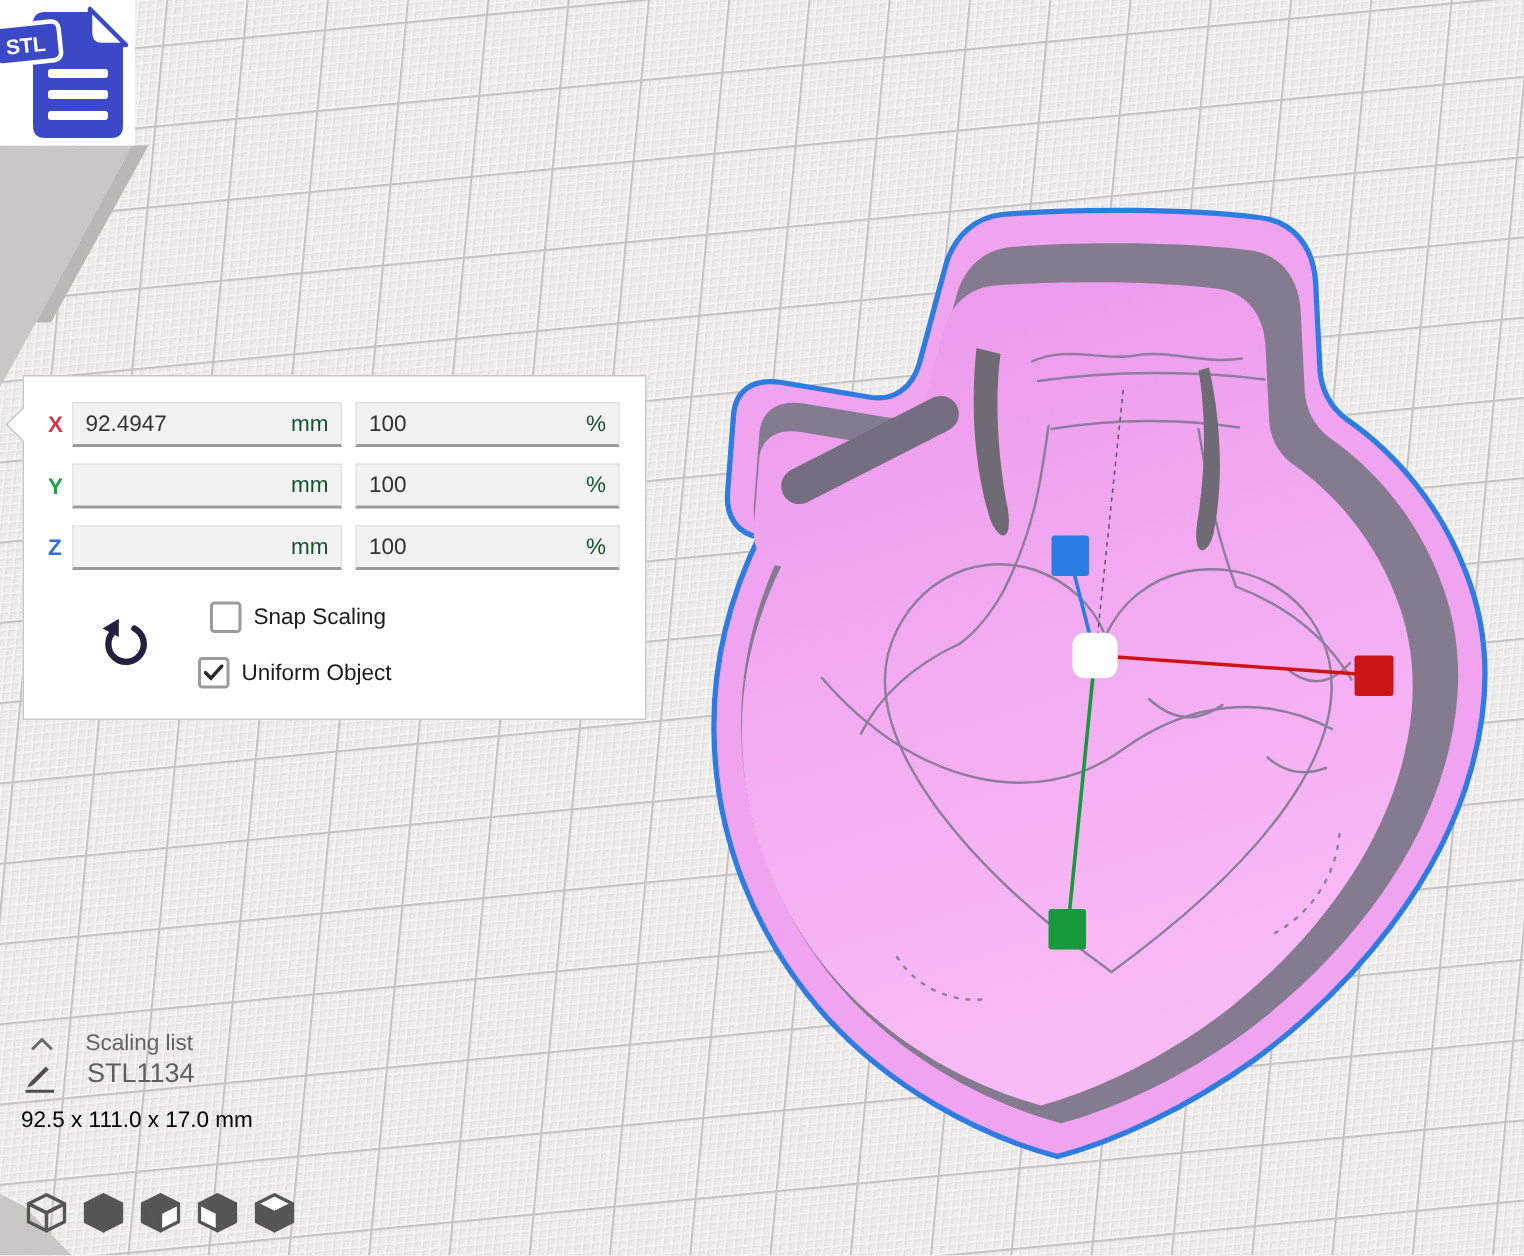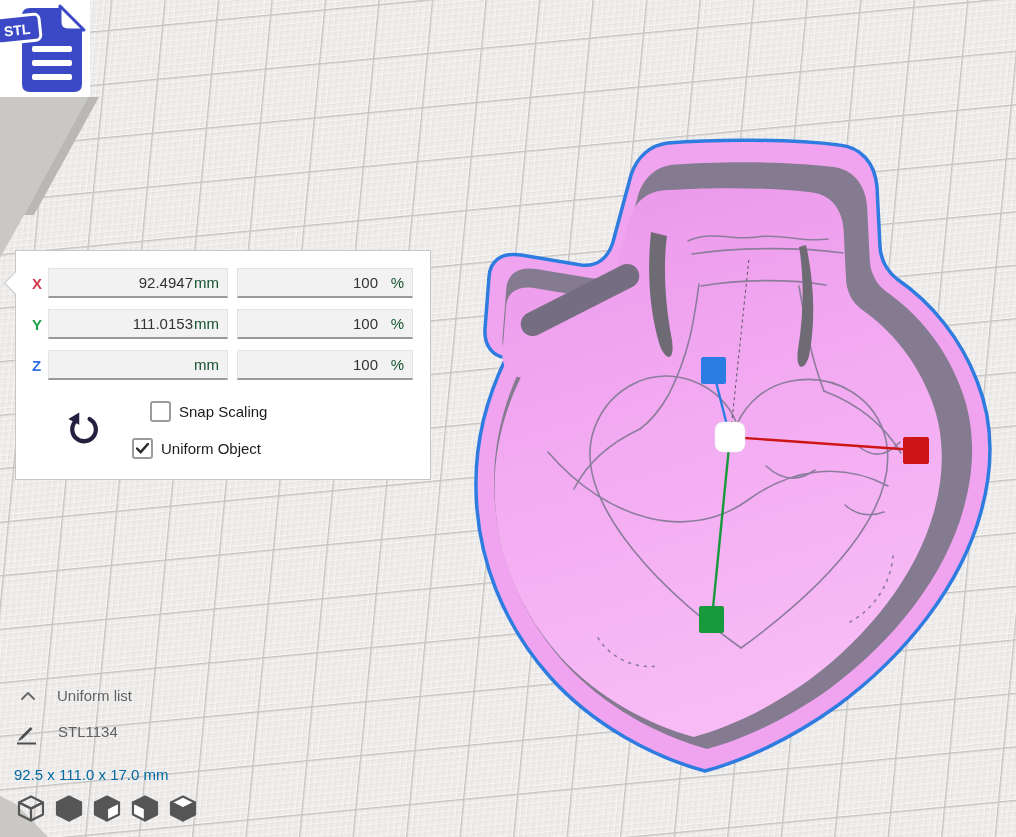--- a/index.html
+++ b/index.html
@@ -29,41 +29,41 @@
   .axis-x{color:#d6394e}.axis-y{color:#1fa04c}.axis-z{color:#2e6fe4}
   .field{
     position:relative;width:180px;height:30px;background:#f2f2f2;
     border:1px solid #e3e3e3;border-bottom:2px solid #9a9a9a;
     box-sizing:border-box;margin-right:9px;
   }
   .field.pct{width:176px;margin-right:0;}
   .field input{
     width:100%;height:100%;border:none;background:transparent;outline:none;
     font-family:"Liberation Sans",sans-serif;font-size:15px;color:#333;
-    padding:0 34px 0 8px;box-sizing:border-box;text-align:right;
+    padding:0 34px 0 8px;box-sizing:border-box;
   }
   .unit{
     position:absolute;right:8px;top:5px;font-size:15px;color:#14532d;pointer-events:none;
   }
   .reset-btn{position:absolute;left:50px;top:160px;width:34px;height:34px;cursor:pointer;background:none;border:none;padding:0;}
   .cbrow{position:absolute;display:flex;align-items:center;gap:8px;}
-  .cbrow.snap{left:114px;top:150px;padding-left:20px;}
+  .cbrow.snap{left:104px;top:150px;padding-left:20px;}
   .cbrow.uniform{left:116px;top:187px;}
   .cb{
     width:21px;height:21px;border:2px solid #9b9b9b;border-radius:3px;background:#fff;
     box-sizing:border-box;display:flex;align-items:center;justify-content:center;cursor:pointer;
   }
   .cb .check{display:none;width:13px;height:11px;}
   .cb.checked .check{display:block;}
   .cblabel{font-size:15px;color:#1c1c1c;}
 
   
   .ol-header{position:absolute;left:20px;top:687px;display:flex;align-items:center;gap:21px;color:#636363;font-size:15px;}
-  .ol-item{position:absolute;left:14px;top:718px;display:flex;align-items:center;gap:18px;color:#5f5f5f;font-size:15px;}
-  .ol-dims{position:absolute;left:14px;top:766px;color:#0369a1;font-size:15px;}
+  .ol-item{position:absolute;left:14px;top:702px;display:flex;align-items:center;gap:18px;color:#5f5f5f;font-size:18px;}
+  .ol-dims{position:absolute;left:14px;top:738px;color:#000000;font-size:15px;}
 
   
   .viewbar{position:absolute;left:17px;top:795px;display:flex;gap:10px;}
   .viewbar .vicon{width:28px;height:27px;cursor:pointer;}
 </style>
 </head>
 <body>
 
 <div class="stage">
 
@@ -163,21 +163,20 @@
           <span class="unit">mm</span>
         </div>
         <div class="field pct">
           <input value="100" style="">
           <span class="unit">%</span>
         </div>
       </div>
       <div class="srow">
         <span class="axis axis-y">Y</span>
         <div class="field">
-          <input value="111.0153" style="">
           <span class="unit">mm</span>
         </div>
         <div class="field pct">
           <input value="100" style="">
           <span class="unit">%</span>
         </div>
       </div>
       <div class="srow">
         <span class="axis axis-z">Z</span>
         <div class="field">
@@ -210,21 +209,21 @@
         </svg>
       </span>
       <span class="cblabel">Uniform Object</span>
     </div>
   </div>
 
   <div class="ol-header">
     <svg width="16" height="10" viewBox="0 0 16 10">
       <path d="M2 8 L8 2 L14 8" stroke="#6b6b6b" stroke-width="2" fill="none" stroke-linecap="round" stroke-linejoin="round"></path>
     </svg>
-    <span>Uniform list</span>
+    <span>Scaling list</span>
   </div>
   <div class="ol-item">
     <svg width="26" height="27" viewBox="0 0 26 27">
       <path d="M6 19.5 L16.5 9 L18.5 11 L8 21.5 Z" fill="#4f4f4f"></path>
       <path d="M6 19.5 L8 21.5 L4 23 Z" fill="#4f4f4f"></path>
       <rect x="3" y="24.5" width="19" height="2" fill="#4f4f4f"></rect>
     </svg>
     <span>STL1134</span>
   </div>
   <div class="ol-dims">92.5 x 111.0 x 17.0 mm</div>

